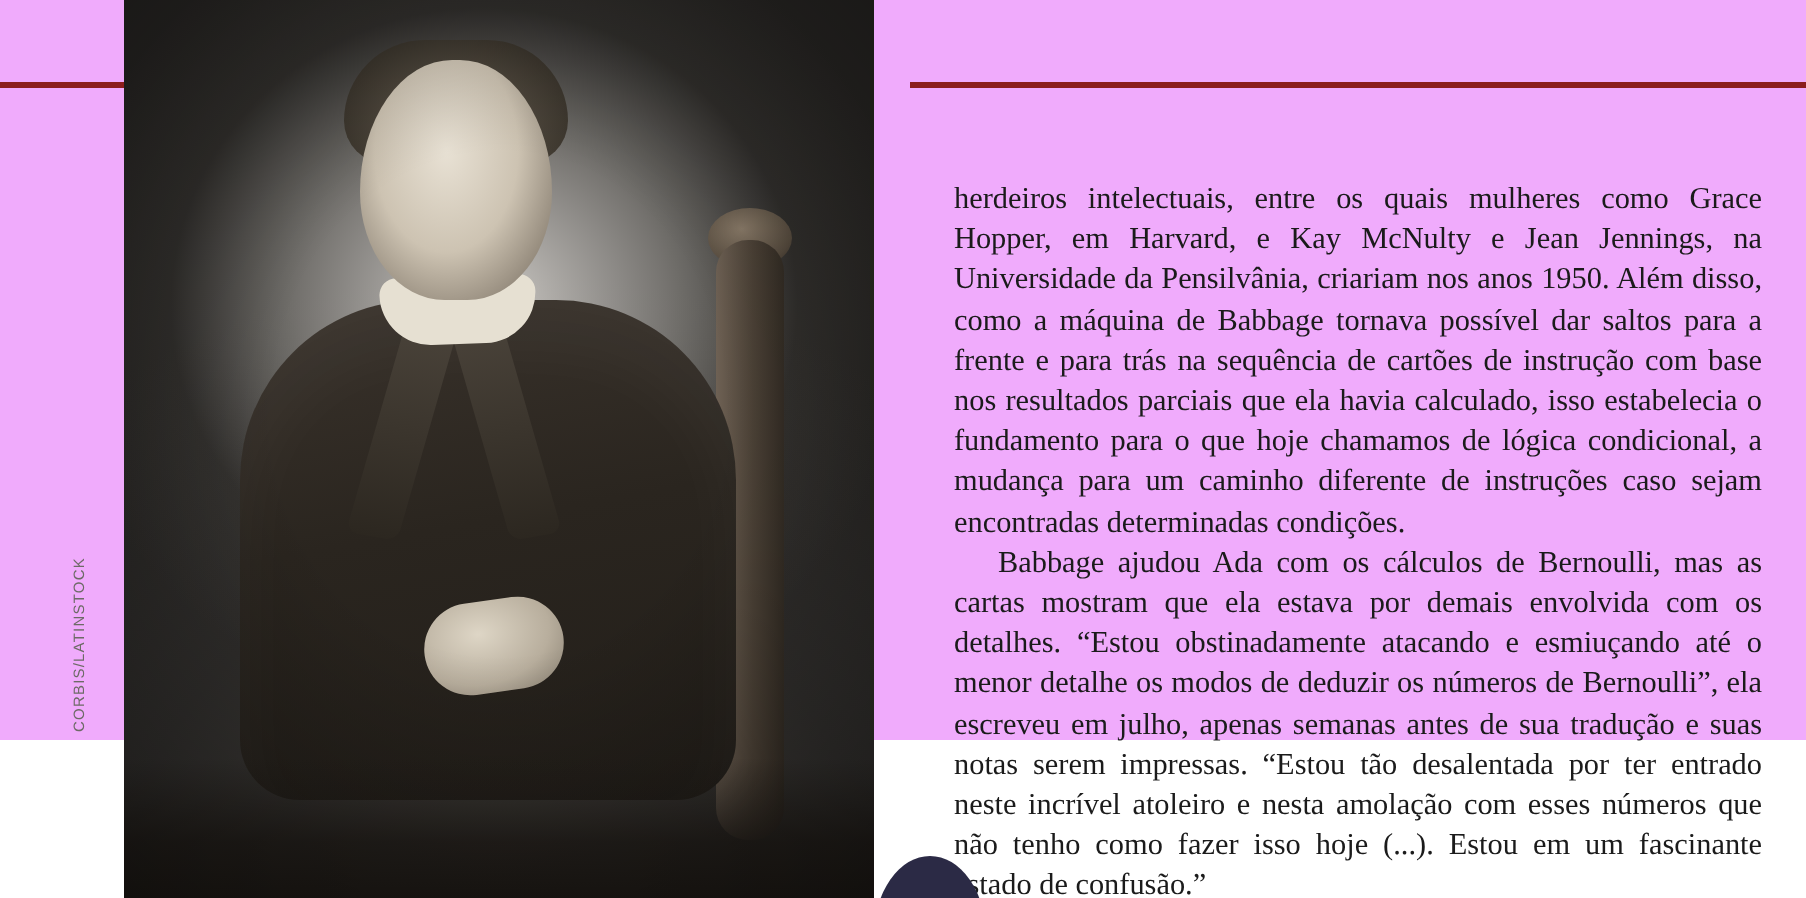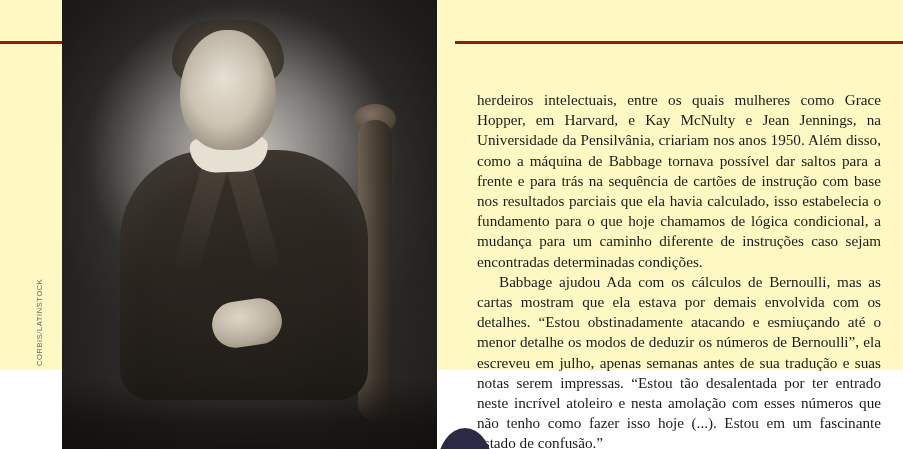--- a/index.html
+++ b/index.html
@@ -11,21 +11,21 @@
     height: 449px;
     overflow: hidden;
     background: #ffffff;
     font-family: "Liberation Serif", serif;
   }
 
   .page {
     position: relative;
     width: 903px;
     height: 370px;
-    background: #fef9c3;
+    background: #f0abfc;
   }
 
   
   .rule {
     position: absolute;
     background: #8c1d1d;
     height: 3px;
   }
   .rule-left {
     left: 0;

